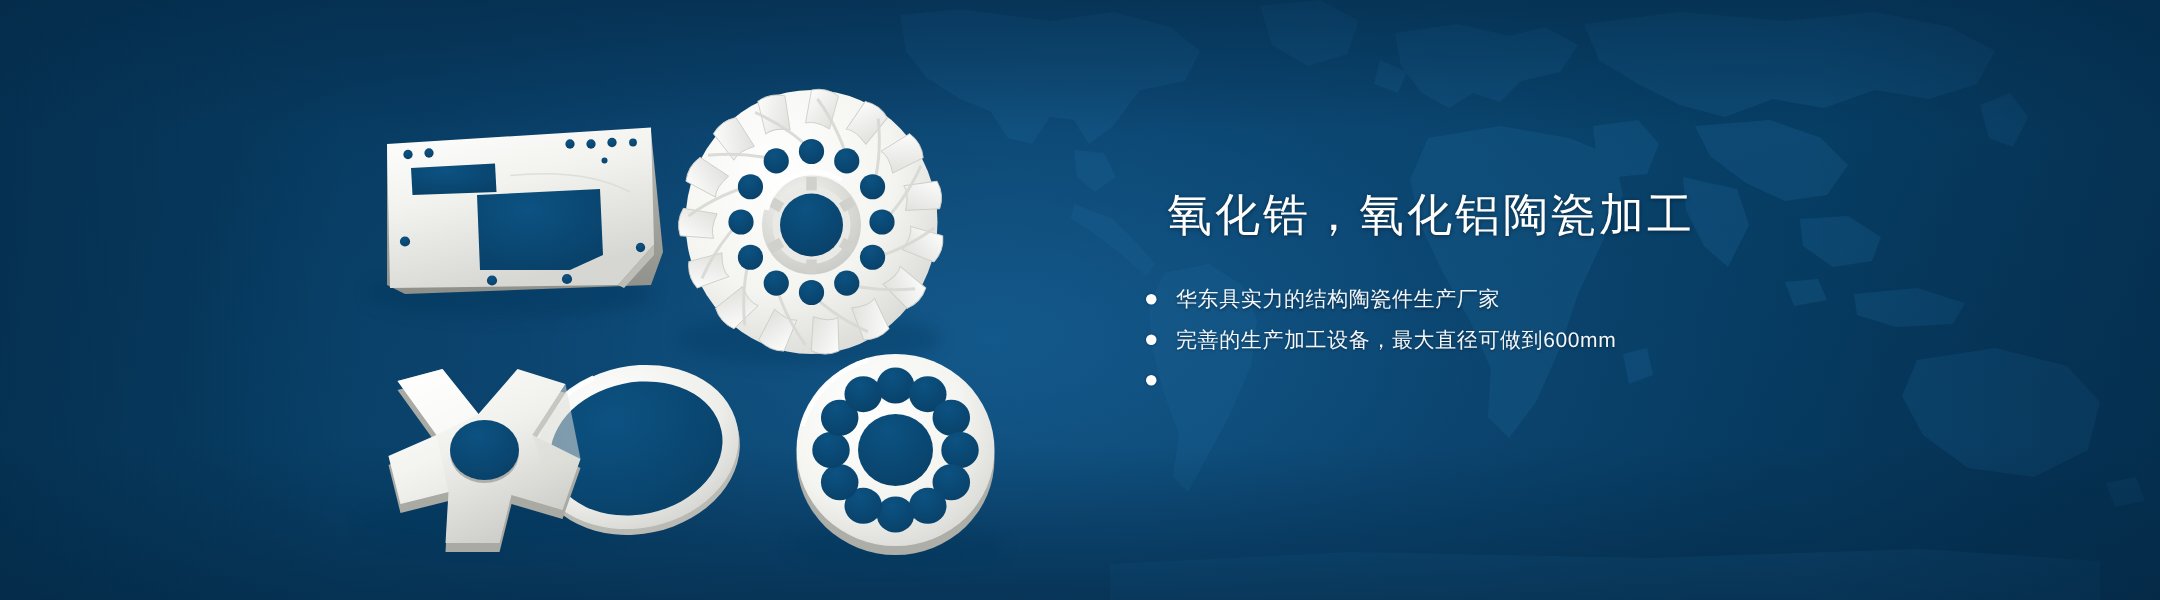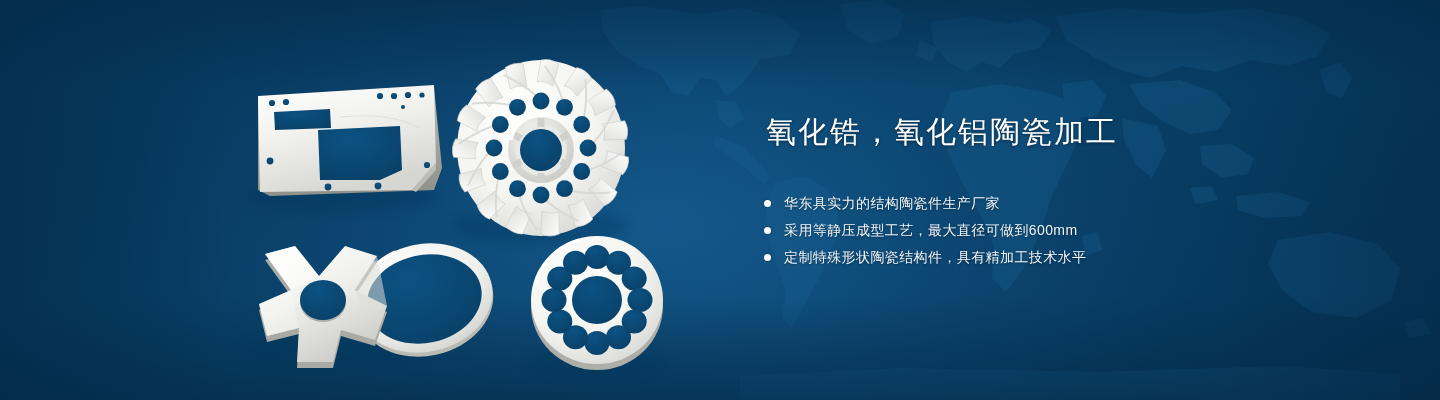--- a/index.html
+++ b/index.html
@@ -58,32 +58,32 @@
   }
 
   
   .copy {
     position: absolute;
     left: 762px;
     top: 108px;
     width: 620px;
   }
   .headline {
-    margin: 4px;
+    margin: 16px;
     color: #ffffff;
     font-size: 30px;
     font-weight: normal;
     letter-spacing: 2px;
     line-height: 40px;
     text-shadow: 0 1px 3px rgba(0,0,0,0.45);
     white-space: nowrap;
   }
   .bullets {
     list-style: none;
-    margin: 38px 0 0 0;
+    margin: 22px 0 0 0;
     padding: 0;
   }
   .bullets li {
     position: relative;
     padding-left: 22px;
     color: #f2f6fa;
     font-size: 14px;
     line-height: 27px;
     letter-spacing: 0.4px;
     text-shadow: 0 1px 2px rgba(0,0,0,0.4);
@@ -342,21 +342,20 @@
 
   <div class="copy">
     <h1 class="headline">氧化锆，氧化铝陶瓷加工</h1>
     <ul class="bullets">
       <li>
         <span class="dot"></span>
         <span>华东具实力的结构陶瓷件生产厂家</span>
       </li>
       <li>
         <span class="dot"></span>
-        <span>采用等静压成型工艺，最大直径可做到600mm</span>
+        <span>完善的生产加工设备，最大直径可做到600mm</span>
       </li>
       <li>
         <span class="dot"></span>
-        <span>定制特殊形状陶瓷结构件，具有精加工技术水平</span>
       </li>
     </ul>
   </div>
 </div>
 
 </body></html>

